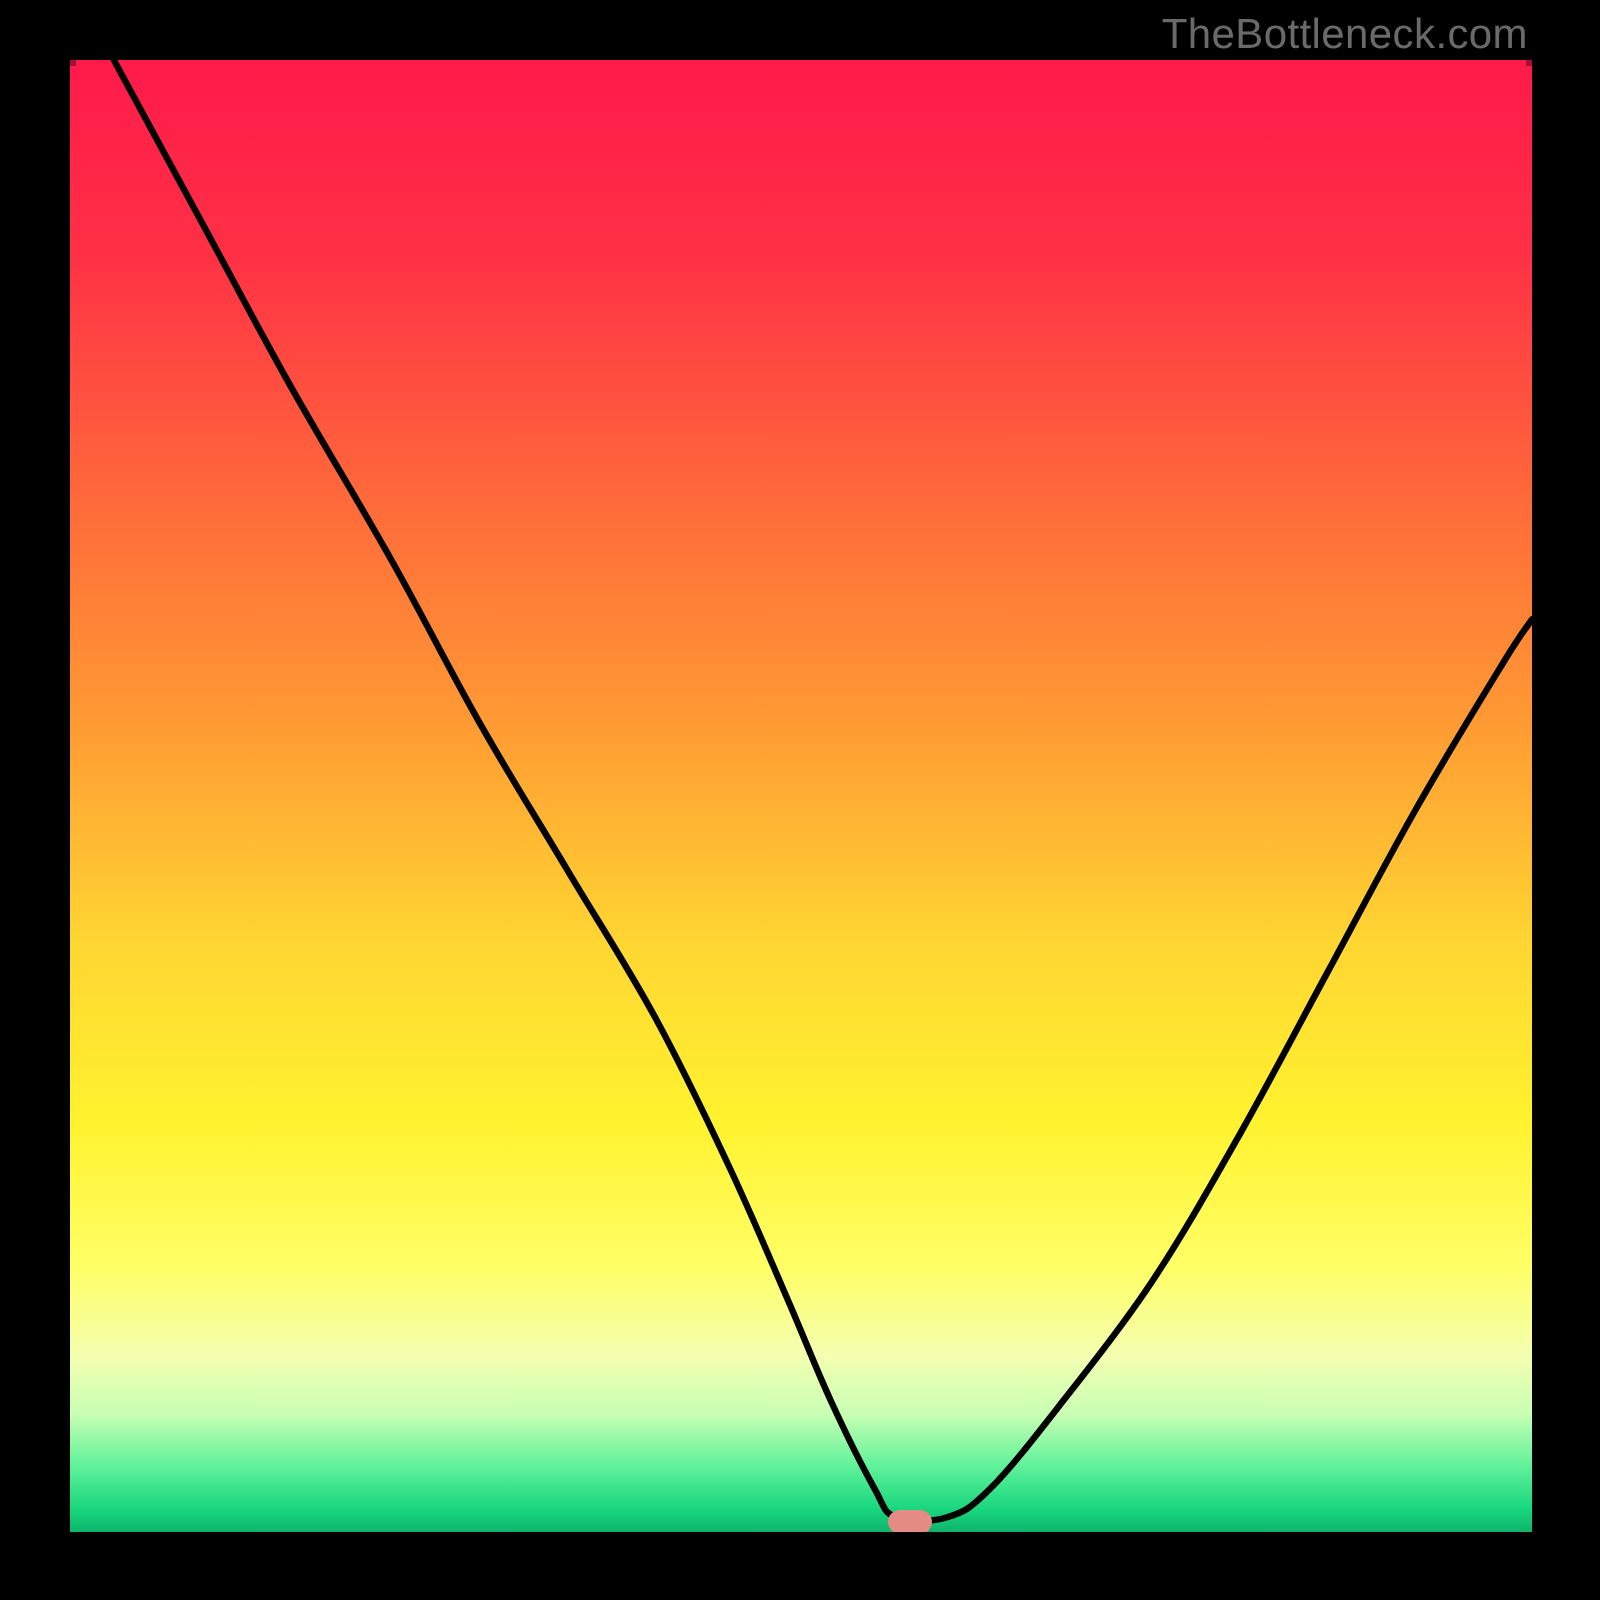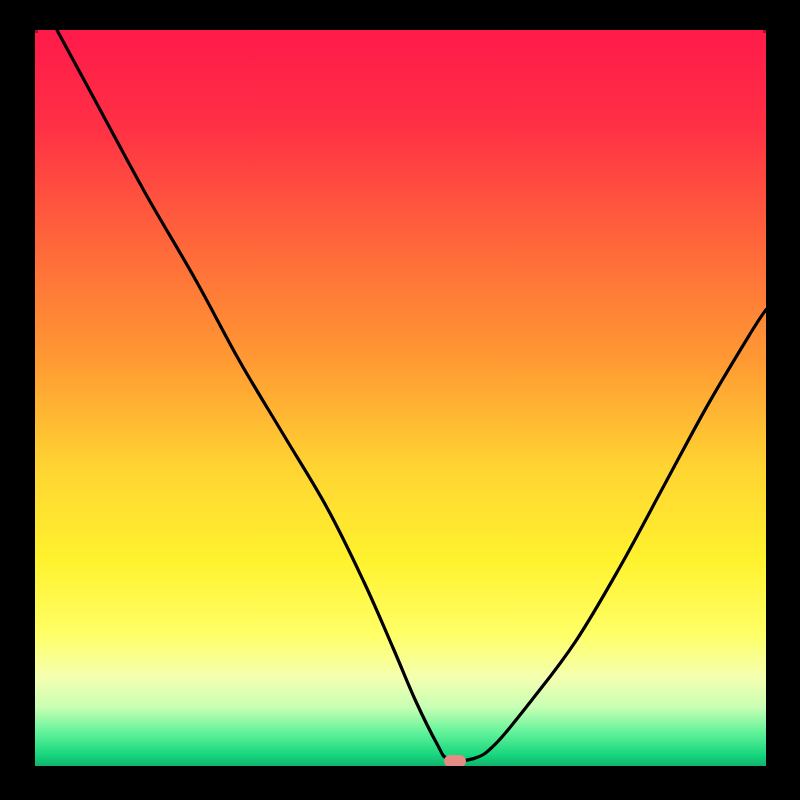--- a/index.html
+++ b/index.html
@@ -87,13 +87,14 @@
     <svg class="curve-svg" viewBox="0 0 731 736" preserveAspectRatio="none">
       <path id="curve-path" d="M 21.93 0 C 29.824799999999996 14.572800000000006, 50.00039999999999 51.81440000000005, 65.78999999999999 80.96000000000004 C 81.5796 110.10560000000002, 92.54459999999999 131.44959999999998, 109.64999999999999 161.91999999999996 C 126.7554 192.39039999999994, 143.7146 219.76959999999994, 160.82 250.23999999999995 C 177.9254 280.71039999999994, 188.8904 303.37919999999997, 204.68 331.2 C 220.4696 359.0208, 232.7504 378.30400000000003, 248.54000000000002 404.8 C 264.3296 431.296, 277.92620000000005 451.90400000000005, 292.40000000000003 478.40000000000003 C 306.8738 504.896, 317.1078 526.8288, 328.95 552 C 340.7922 577.1712, 348.9794 597.0432000000001, 358.19 618.24 C 367.4006 639.4368, 372.22520000000003 652.5376, 380.12 669.76 C 388.0148 686.9824, 396.1289 703.3216, 402.05 713.92 C 407.97110000000004 724.5183999999999, 406.436 725.9904, 413.015 728.64 C 419.594 731.2896, 430.04729999999995 731.2896, 438.59999999999997 728.64 C 447.1527 725.9904, 450.0036 724.5183999999999, 460.53000000000003 713.92 C 471.05640000000005 703.3216, 482.60620000000006 688.3072, 497.08000000000004 669.76 C 511.5538 651.2128, 525.1504 634.7264, 540.9399999999999 610.88 C 556.7295999999999 587.0336, 569.0104000000001 565.1007999999999, 584.8000000000001 537.28 C 600.5896 509.45919999999995, 612.8704 485.4656, 628.66 456.32 C 644.4495999999999 427.1744, 656.7304 403.1808, 672.52 375.36 C 688.3095999999999 347.53920000000005, 705.8536 318.98240000000004, 716.38 301.76000000000005 C 726.9064 284.53760000000005, 728.3684 283.6544, 731 279.68" fill="none" stroke-linecap="round" stroke-linejoin="round" stroke="#000000" stroke-width="3.2"></path>
     </svg>
 
     <div class="marker" id="marker" style="left: 420.325px; top: 730.848px; background: rgb(228, 139, 132);"></div>
 
     <div class="tiny-dark" style="left:0px; top:0px;"></div>
     <div class="tiny-dark" style="right:0px; top:0px;"></div>
   </div>
 
+  <div class="watermark">TheBottleneck.com</div>
 </div>
 
 </body></html>

